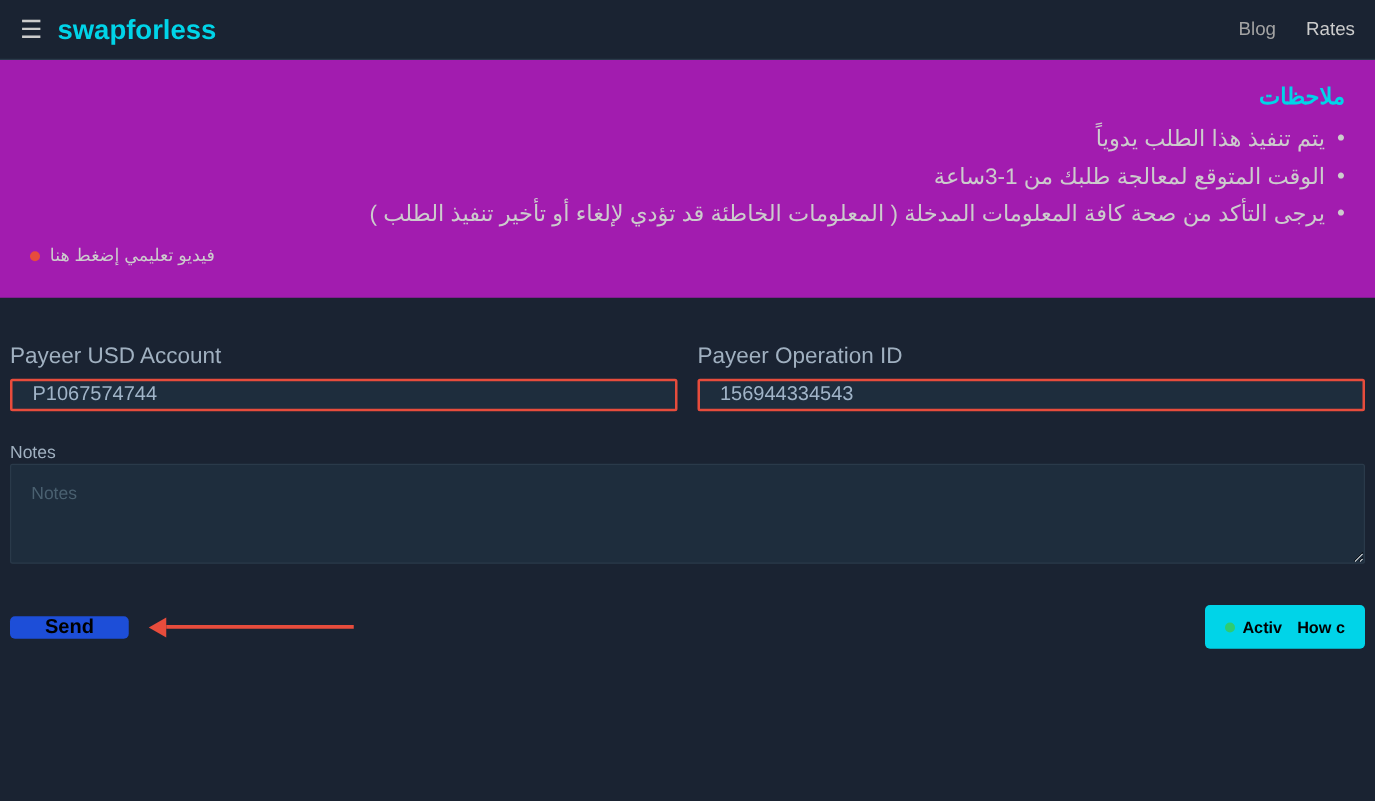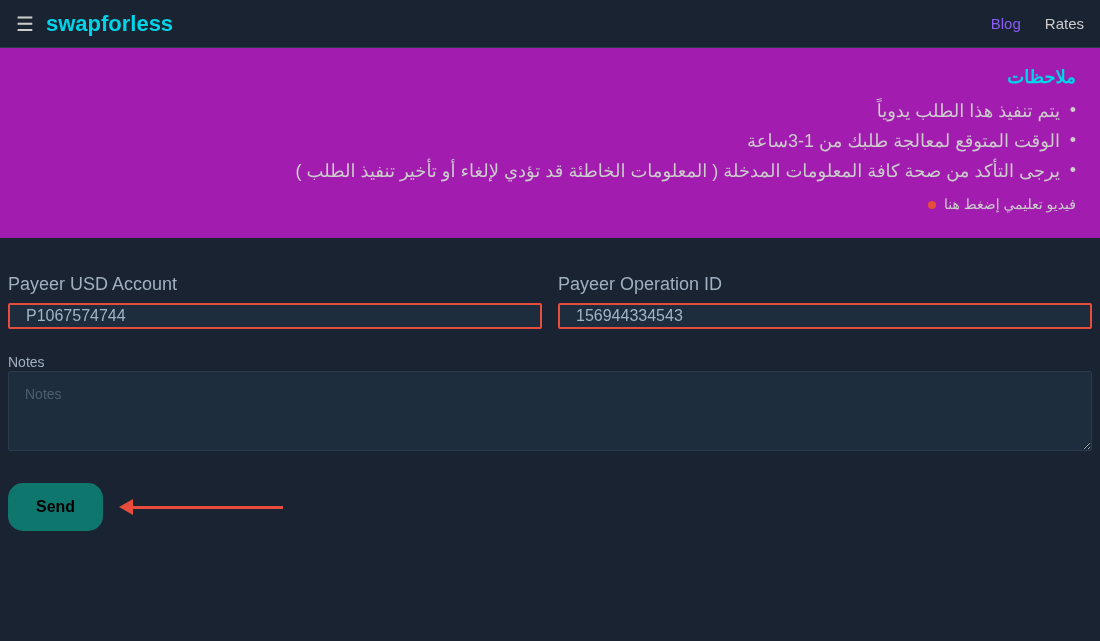--- a/index.html
+++ b/index.html
@@ -37,21 +37,21 @@
       font-weight: bold;
       color: #00d4e8;
       text-decoration: none;
     }
     .navbar-right {
       display: flex;
       align-items: center;
       gap: 24px;
     }
     .nav-link {
-      color: #8b5cf6;
+      color: #a3a3a3;
       text-decoration: none;
       font-size: 15px;
     }
     .nav-rates {
       color: #ccc;
       font-size: 15px;
       cursor: pointer;
     }
 
     
@@ -92,21 +92,21 @@
       content: '•';
       position: absolute;
       right: 0;
       color: #ccc;
     }
     .tutorial-link {
       margin-top: 14px;
       color: #ccc;
       font-size: 14px;
       direction: rtl;
-      text-align: right;
+      text-align: left;
     }
     .red-dot {
       display: inline-block;
       width: 8px;
       height: 8px;
       background-color: #e74c3c;
       border-radius: 50%;
       margin-right: 4px;
     }
 
@@ -186,28 +186,28 @@
       justify-content: space-between;
       margin-top: 28px;
       padding: 0 0 20px 0;
     }
     .send-left {
       display: flex;
       align-items: center;
       gap: 16px;
     }
     .send-btn {
-      background-color: #0f766e;
+      background-color: #1d4ed8;
       color: #000;
       border: none;
-      padding: 15px 28px;
+      padding: 0 28px;
       font-size: 16px;
       font-weight: bold;
       cursor: pointer;
-      border-radius: 15px;
+      border-radius: 4px;
     }
     
     .arrow-indicator {
       display: flex;
       align-items: center;
       gap: 0;
     }
     .arrow-line {
       width: 150px;
       height: 3px;
@@ -297,16 +297,22 @@
     <div class="send-row">
       <div class="send-left">
         <button class="send-btn">Send</button>
 
         <div class="arrow-indicator">
           <div class="arrow-head"></div>
           <div class="arrow-line"></div>
         </div>
       </div>
 
+      <button class="chat-btn">
+        <span class="chat-dot"></span>
+        <span>Activ</span>
+        <br>
+        <span>How c</span>
+      </button>
     </div>
 
   </div>
 </div>
 
 </body></html>

